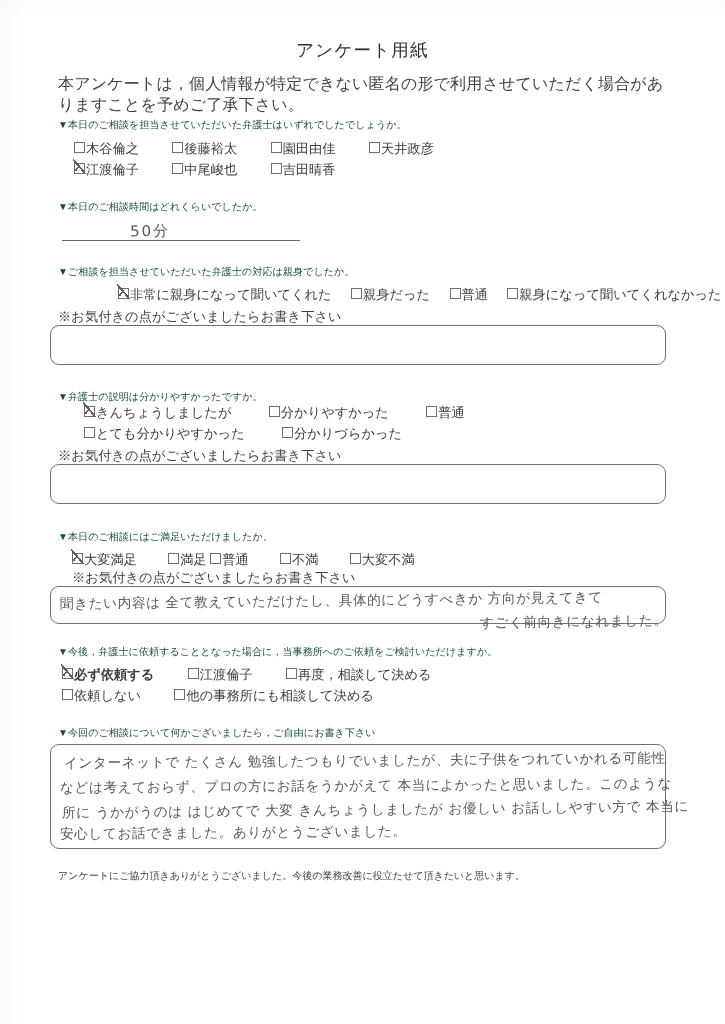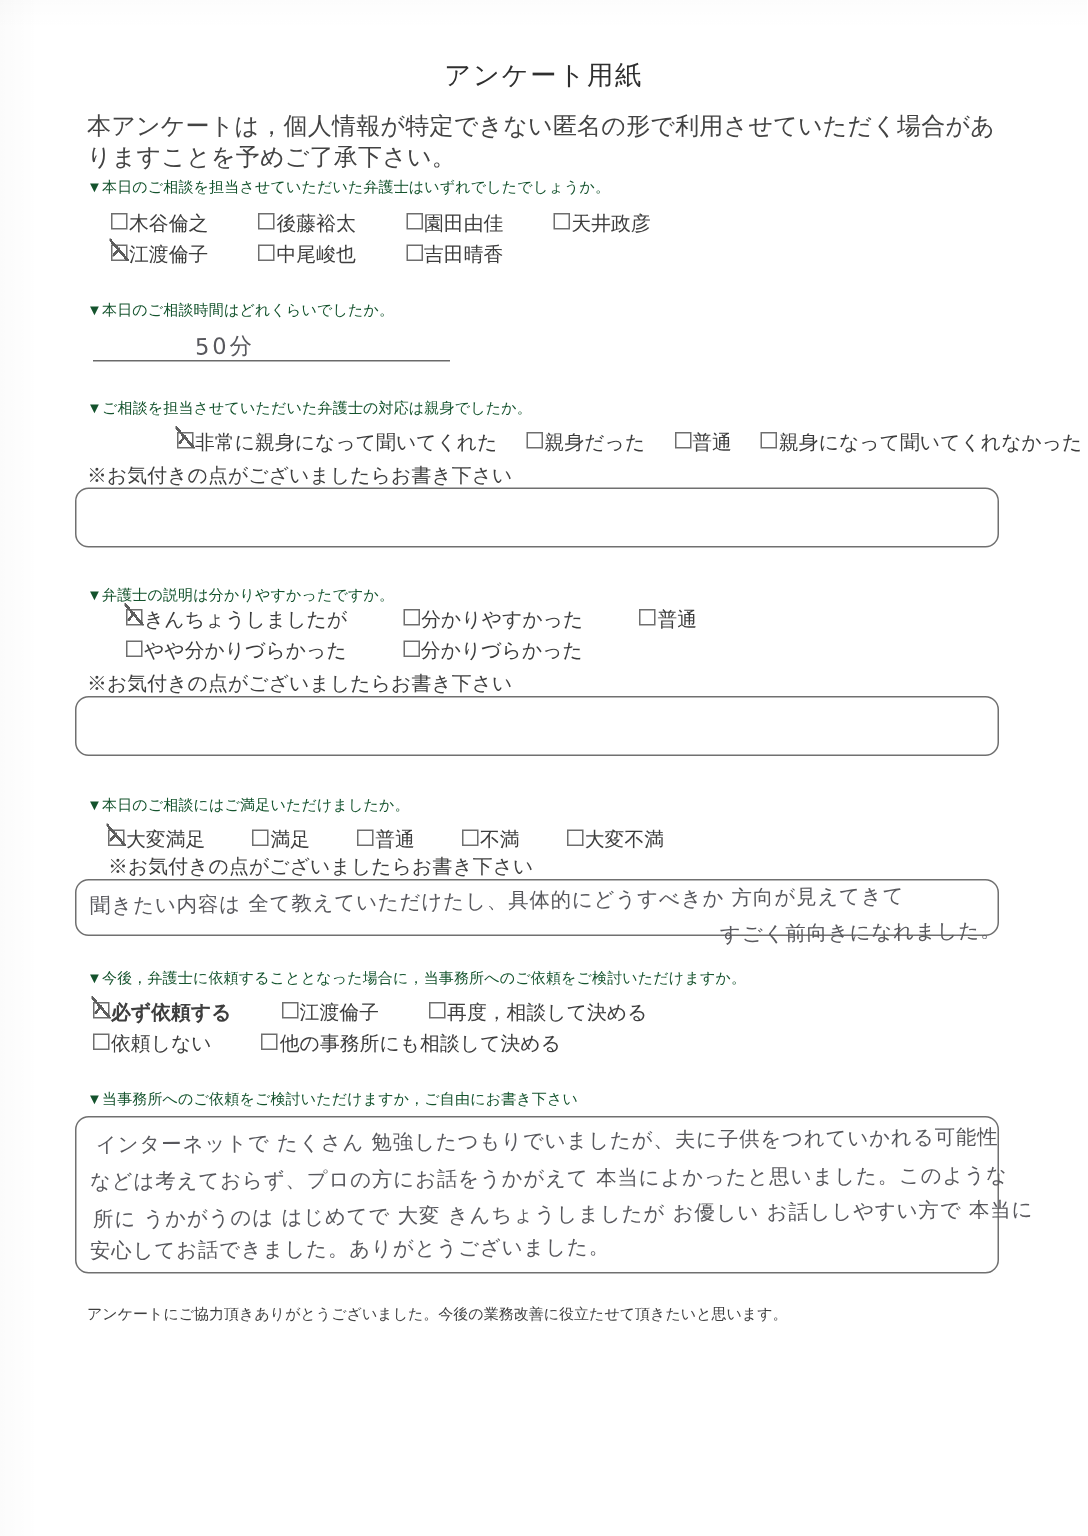--- a/index.html
+++ b/index.html
@@ -194,51 +194,51 @@
   <div class="note" style="left:58px; top:308px;">※お気付きの点がございましたらお書き下さい</div>
   <div class="answerbox" style="left:50px; top:325px; width:614px; height:38px;"></div>
 
   <div class="q" style="left:58px; top:390px;">▼弁護士の説明は分かりやすかったですか。</div>
   <div class="opts" style="left:84px; top:404px;">
     <span class="opt" style="margin-right:34px;"><span class="box checked"></span><span>きんちょうしましたが</span></span>
     <span class="opt" style="margin-right:34px;"><span class="box"></span><span>分かりやすかった</span></span>
     <span class="opt"><span class="box"></span><span>普通</span></span>
   </div>
   <div class="opts" style="left:84px; top:425px;">
-    <span class="opt" style="margin-right:34px;"><span class="box"></span><span>やや分かりづらかった</span></span>
+    <span class="opt" style="margin-right:34px;"><span class="box"></span><span>とても分かりやすかった</span></span>
     <span class="opt"><span class="box"></span><span>分かりづらかった</span></span>
   </div>
   <div class="note" style="left:58px; top:447px;">※お気付きの点がございましたらお書き下さい</div>
   <div class="answerbox" style="left:50px; top:464px; width:614px; height:38px;"></div>
 
   <div class="q" style="left:58px; top:530px;">▼本日のご相談にはご満足いただけましたか。</div>
   <div class="opts" style="left:72px; top:551px;">
     <span class="opt" style="margin-right:28px;"><span class="box checked"></span><span>大変満足</span></span>
-    <span class="opt" style="margin-right:28px;"><span class="box"></span><span>満足</span></span>
+    <span class="opt" style=""><span class="box"></span><span>満足</span></span>
     <span class="opt" style="margin-right:28px;"><span class="box"></span><span>普通</span></span>
     <span class="opt" style="margin-right:28px;"><span class="box"></span><span>不満</span></span>
     <span class="opt"><span class="box"></span><span>大変不満</span></span>
   </div>
   <div class="note" style="left:72px; top:569px;">※お気付きの点がございましたらお書き下さい</div>
   <div class="answerbox" style="left:50px; top:586px; width:614px; height:36px;"></div>
   <div class="hw hw-line hw-s1" style="left:60px; top:592px;">聞きたい内容は 全て教えていただけたし、具体的にどうすべきか 方向が見えてきて</div>
   <div class="hw hw-line hw-s2" style="left:480px; top:613px;">すごく前向きになれました。</div>
 
   <div class="q" style="left:58px; top:645px;">▼今後，弁護士に依頼することとなった場合に，当事務所へのご依頼をご検討いただけますか。</div>
   <div class="opts" style="left:62px; top:666px;">
     <span class="opt" style="margin-right:30px;font-weight:bold;"><span class="box checked"></span><span>必ず依頼する</span></span>
     <span class="opt" style="margin-right:30px;"><span class="box"></span><span>江渡倫子</span></span>
     <span class="opt"><span class="box"></span><span>再度，相談して決める</span></span>
   </div>
   <div class="opts" style="left:62px; top:687px;">
     <span class="opt" style="margin-right:30px;"><span class="box"></span><span>依頼しない</span></span>
     <span class="opt"><span class="box"></span><span>他の事務所にも相談して決める</span></span>
   </div>
 
-  <div class="q" style="left:58px; top:726px;">▼当事務所へのご依頼をご検討いただけますか，ご自由にお書き下さい</div>
+  <div class="q" style="left:58px; top:726px;">▼今回のご相談について何かございましたら，ご自由にお書き下さい</div>
   <div class="answerbox" style="left:50px; top:744px; width:614px; height:103px;"></div>
   <div class="hw hw-line hw-p1" style="left:64px; top:752px;">インターネットで たくさん 勉強したつもりでいましたが、夫に子供をつれていかれる可能性</div>
   <div class="hw hw-line hw-p2" style="left:60px; top:777px;">などは考えておらず、プロの方にお話をうかがえて 本当によかったと思いました。このような</div>
   <div class="hw hw-line hw-p3" style="left:62px; top:801px;">所に うかがうのは はじめてで 大変 きんちょうしましたが お優しい お話ししやすい方で 本当に</div>
   <div class="hw hw-line hw-p4" style="left:60px; top:824px;">安心してお話できました。ありがとうございました。</div>
 
   <div class="footer-thanks">アンケートにご協力頂きありがとうございました。今後の業務改善に役立たせて頂きたいと思います。</div>
 </div>
 
 </body></html>

